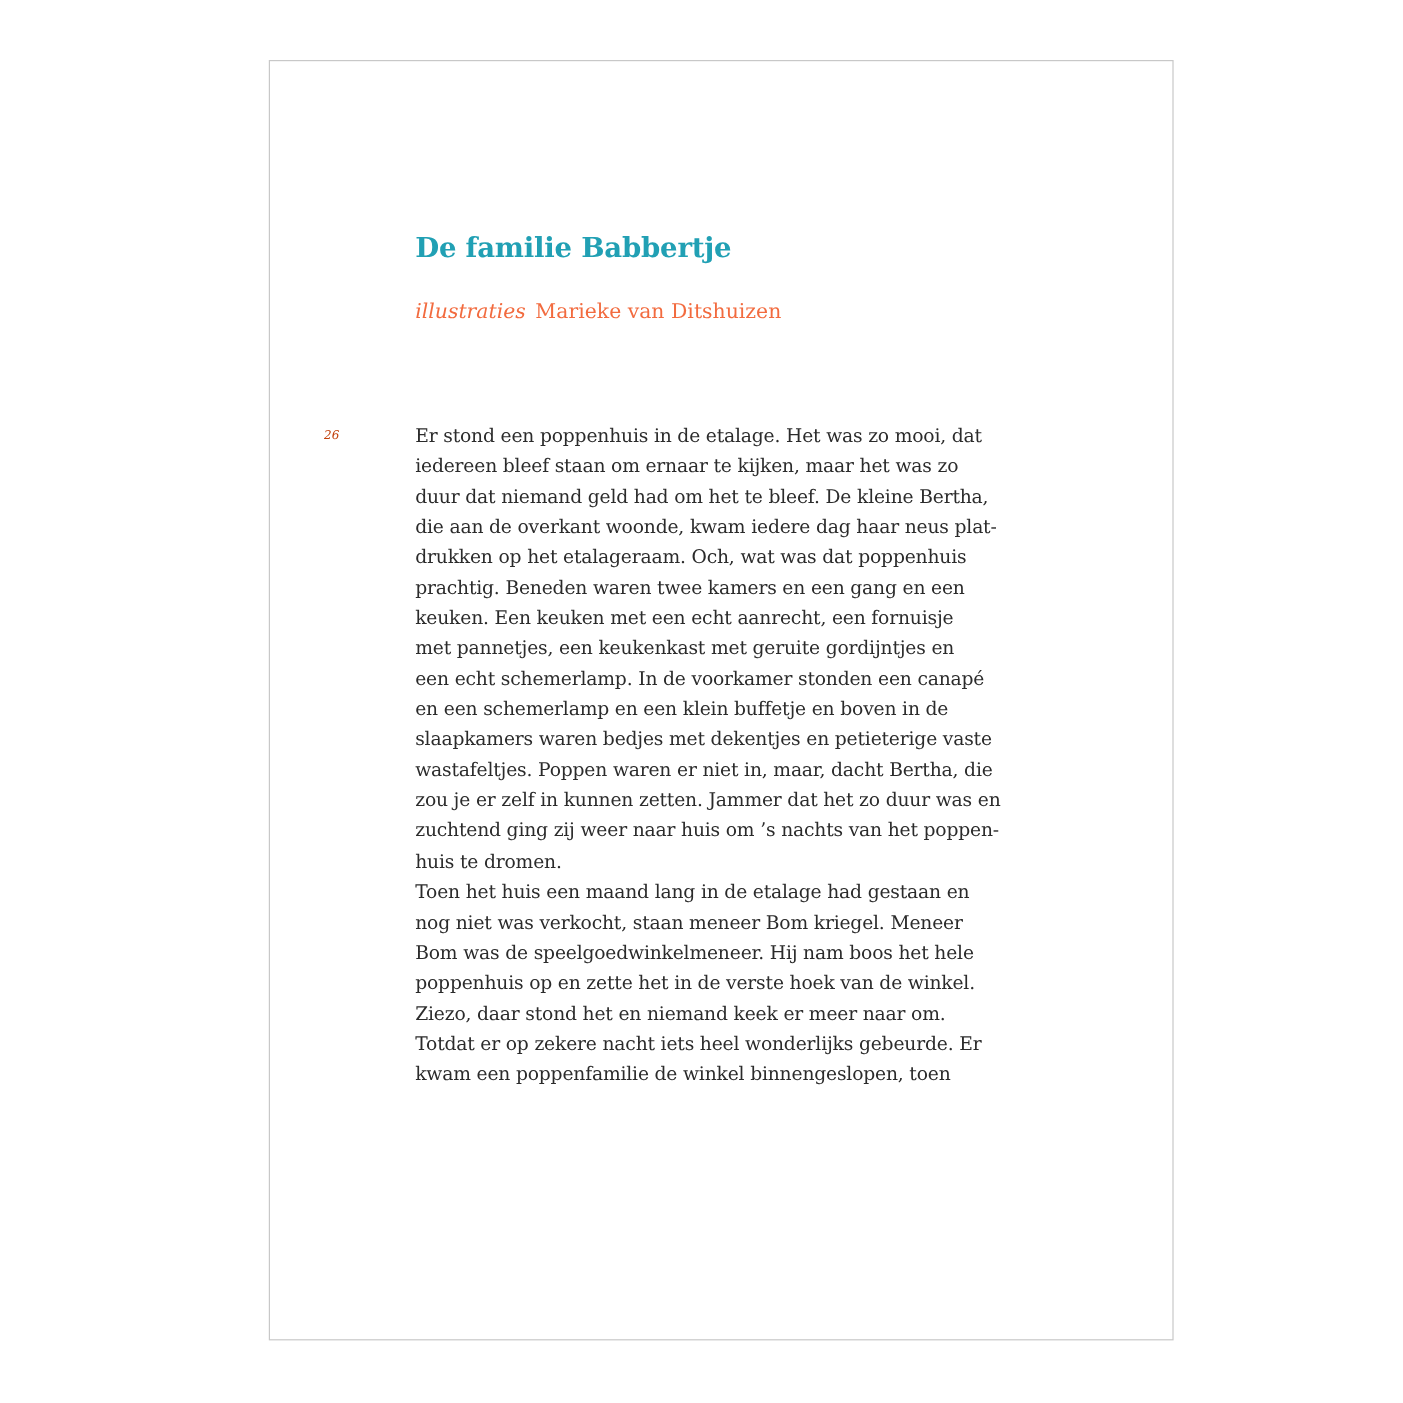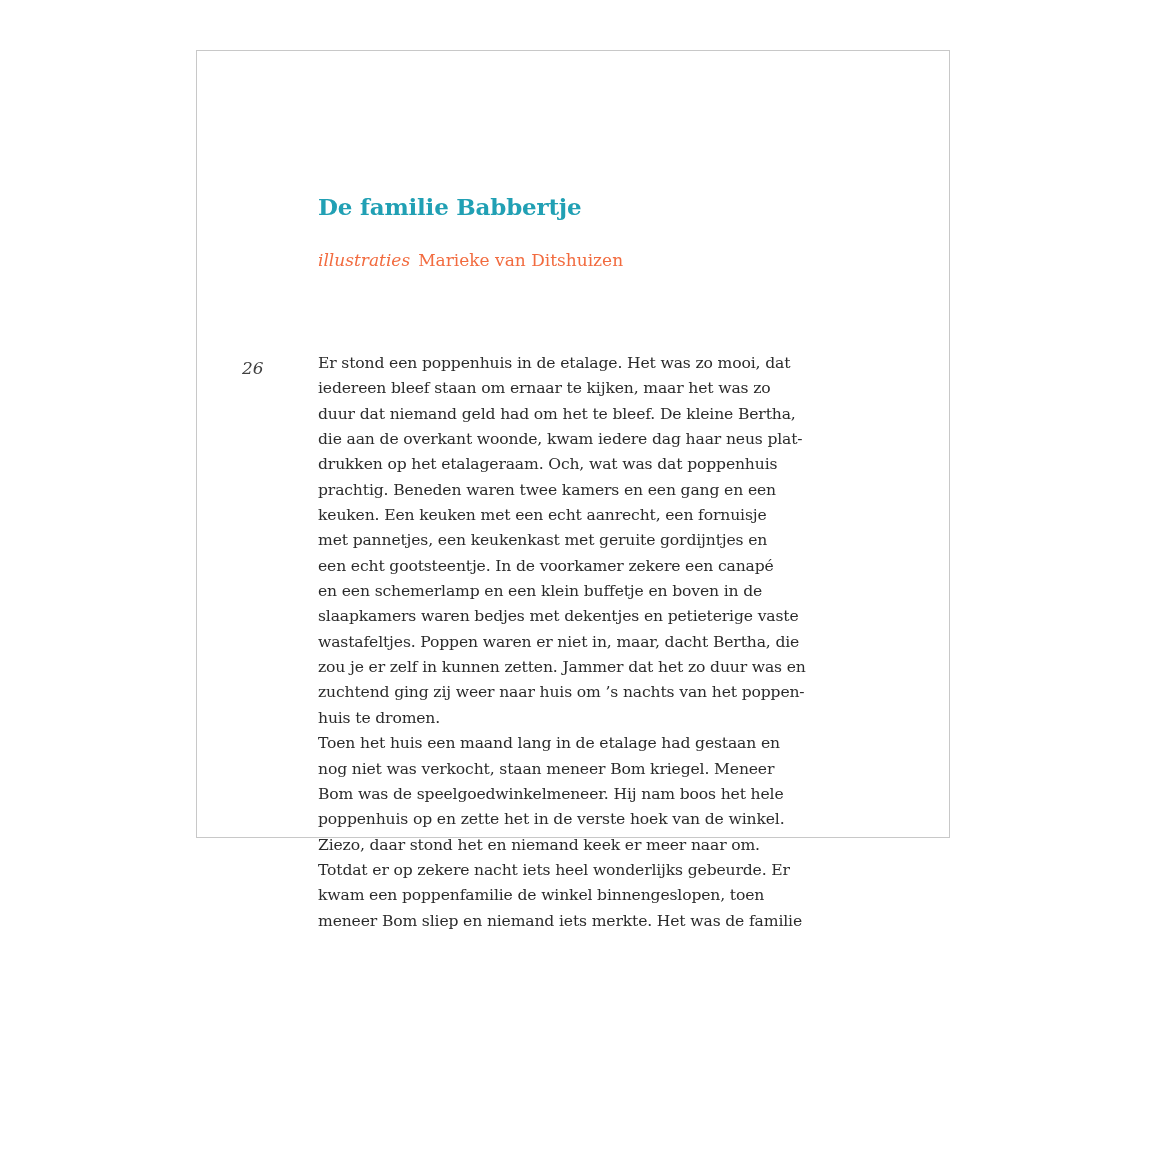--- a/index.html
+++ b/index.html
@@ -1,36 +1,36 @@
 <!DOCTYPE html>
 <html><head>
 <meta charset="utf-8">
 <style>
   html, body { margin: 0; padding: 0; background: #ffffff; }
   body { width: 1169px; height: 1169px; position: relative; overflow: hidden; }
   .page {
-    position: absolute; left: 196px; top: 50px;
-    width: 754px; height: 788px;
+    position: absolute; left: 224px; top: 50px;
+    width: 754px; height: 1067px;
     border: 1px solid #c8c8c8; background: #fff; box-sizing: border-box;
   }
   .title {
     position: absolute; left: 121px; top: 142px;
     font-family: "DejaVu Serif", serif; font-weight: bold;
     font-size: 23px; color: #21a0b4; white-space: nowrap; letter-spacing: -0.2px;
   }
   .byline {
     position: absolute; left: 121px; top: 199px;
     font-family: "DejaVu Serif", serif; font-size: 17px;
     color: #f26b3f; white-space: nowrap;
   }
   .byline .role { font-style: italic; margin-right: 8px; margin-top: 40px; }
   .page-number {
     position: absolute; left: 45px; top: 307px;
     font-family: "DejaVu Serif", serif; font-style: italic;
-    font-size: 17px; color: #404040;
+    font-size: 10px; color: #c2410c;
   }
   .body-text {
     position: absolute; left: 121px; top: 300px; width: 500px;
     font-family: "DejaVu Serif", serif; font-size: 15.6px;
     line-height: 25.35px; color: #2b2b2b; letter-spacing: -0.15px;
   }
   .body-text .line { display: block; white-space: nowrap; }
 </style>
 </head>
 <body>
@@ -43,29 +43,28 @@
   <div class="page-number">26</div>
   <div class="body-text">
     <span class="line">Er stond een poppenhuis in de etalage. Het was zo mooi, dat</span>
     <span class="line">iedereen bleef staan om ernaar te kijken, maar het was zo</span>
     <span class="line">duur dat niemand geld had om het te bleef. De kleine Bertha,</span>
     <span class="line">die aan de overkant woonde, kwam iedere dag haar neus plat-</span>
     <span class="line">drukken op het etalageraam. Och, wat was dat poppenhuis</span>
     <span class="line">prachtig. Beneden waren twee kamers en een gang en een</span>
     <span class="line">keuken. Een keuken met een echt aanrecht, een fornuisje</span>
     <span class="line">met pannetjes, een keukenkast met geruite gordijntjes en</span>
-    <span class="line">een echt gootsteentje. In de voorkamer zekere een canapé</span>
+    <span class="line">een echt schemerlamp. In de voorkamer stonden een canapé</span>
     <span class="line">en een schemerlamp en een klein buffetje en boven in de</span>
     <span class="line">slaapkamers waren bedjes met dekentjes en petieterige vaste</span>
     <span class="line">wastafeltjes. Poppen waren er niet in, maar, dacht Bertha, die</span>
     <span class="line">zou je er zelf in kunnen zetten. Jammer dat het zo duur was en</span>
     <span class="line">zuchtend ging zij weer naar huis om ’s nachts van het poppen-</span>
     <span class="line">huis te dromen.</span>
     <span class="line">Toen het huis een maand lang in de etalage had gestaan en</span>
     <span class="line">nog niet was verkocht, staan meneer Bom kriegel. Meneer</span>
     <span class="line">Bom was de speelgoedwinkelmeneer. Hij nam boos het hele</span>
     <span class="line">poppenhuis op en zette het in de verste hoek van de winkel.</span>
     <span class="line">Ziezo, daar stond het en niemand keek er meer naar om.</span>
     <span class="line">Totdat er op zekere nacht iets heel wonderlijks gebeurde. Er</span>
     <span class="line">kwam een poppenfamilie de winkel binnengeslopen, toen</span>
-    <span class="line">meneer Bom sliep en niemand iets merkte. Het was de familie</span>
   </div>
 </div>
 
 </body></html>

